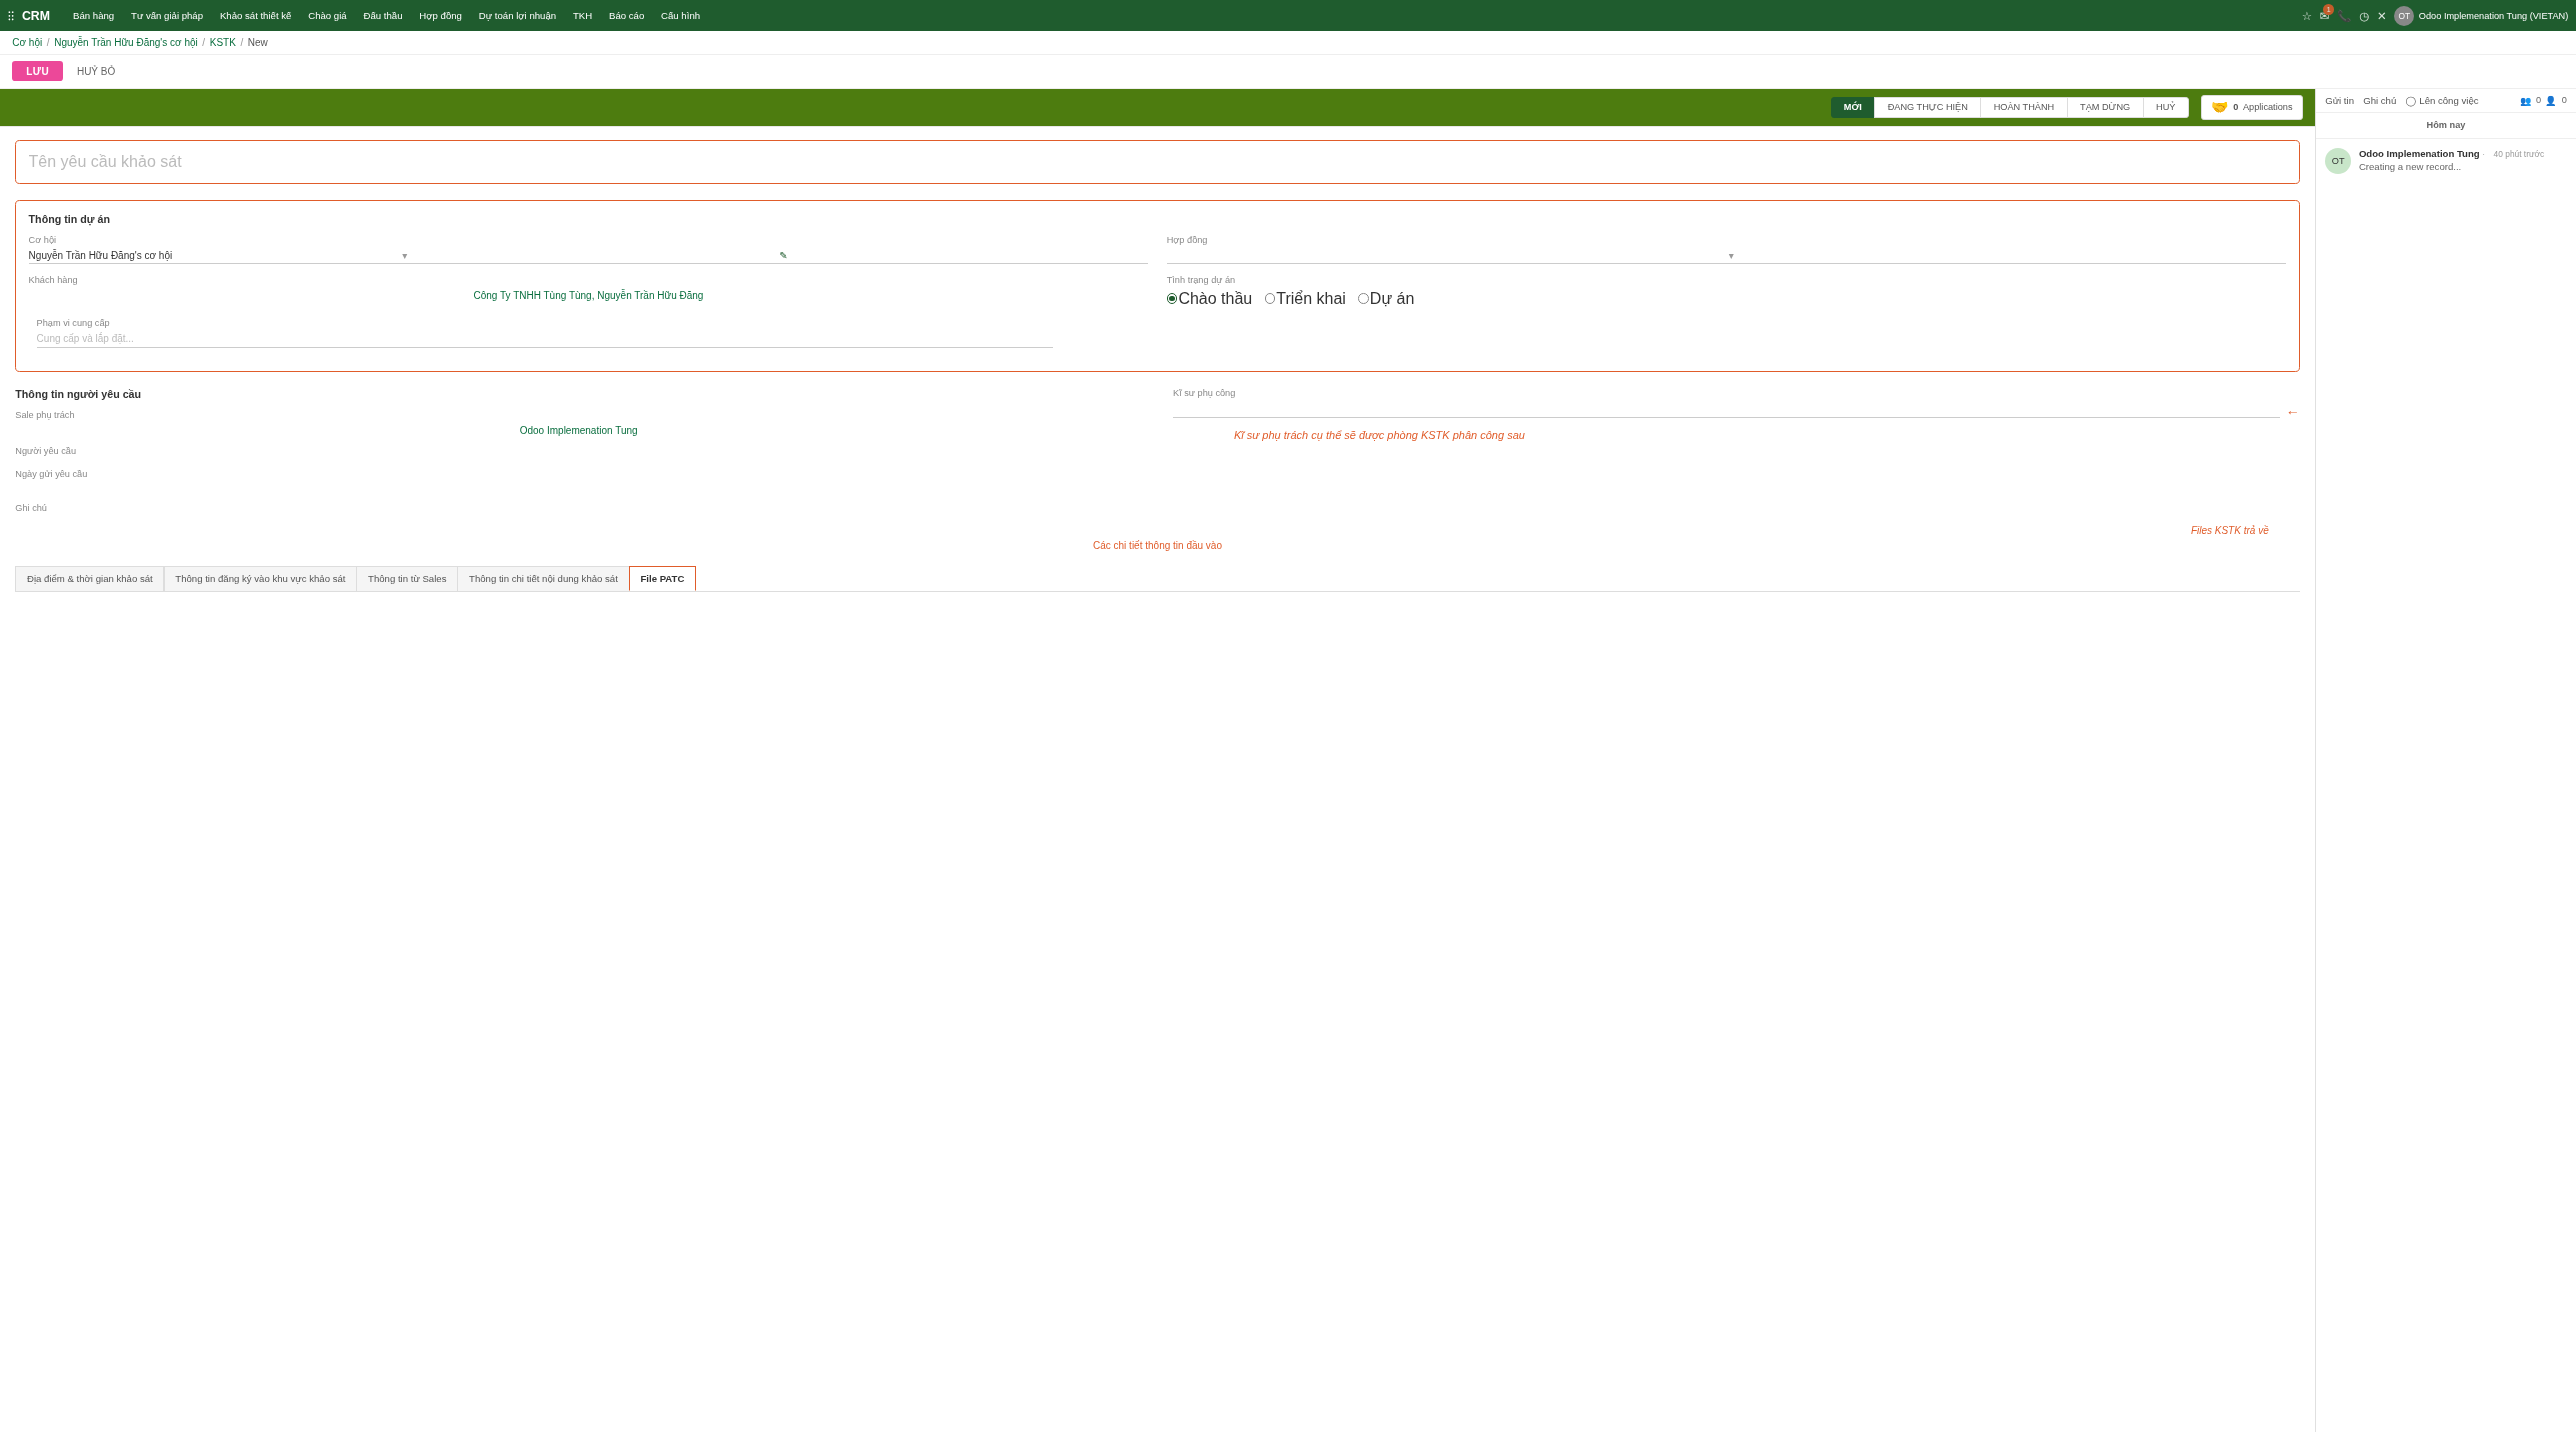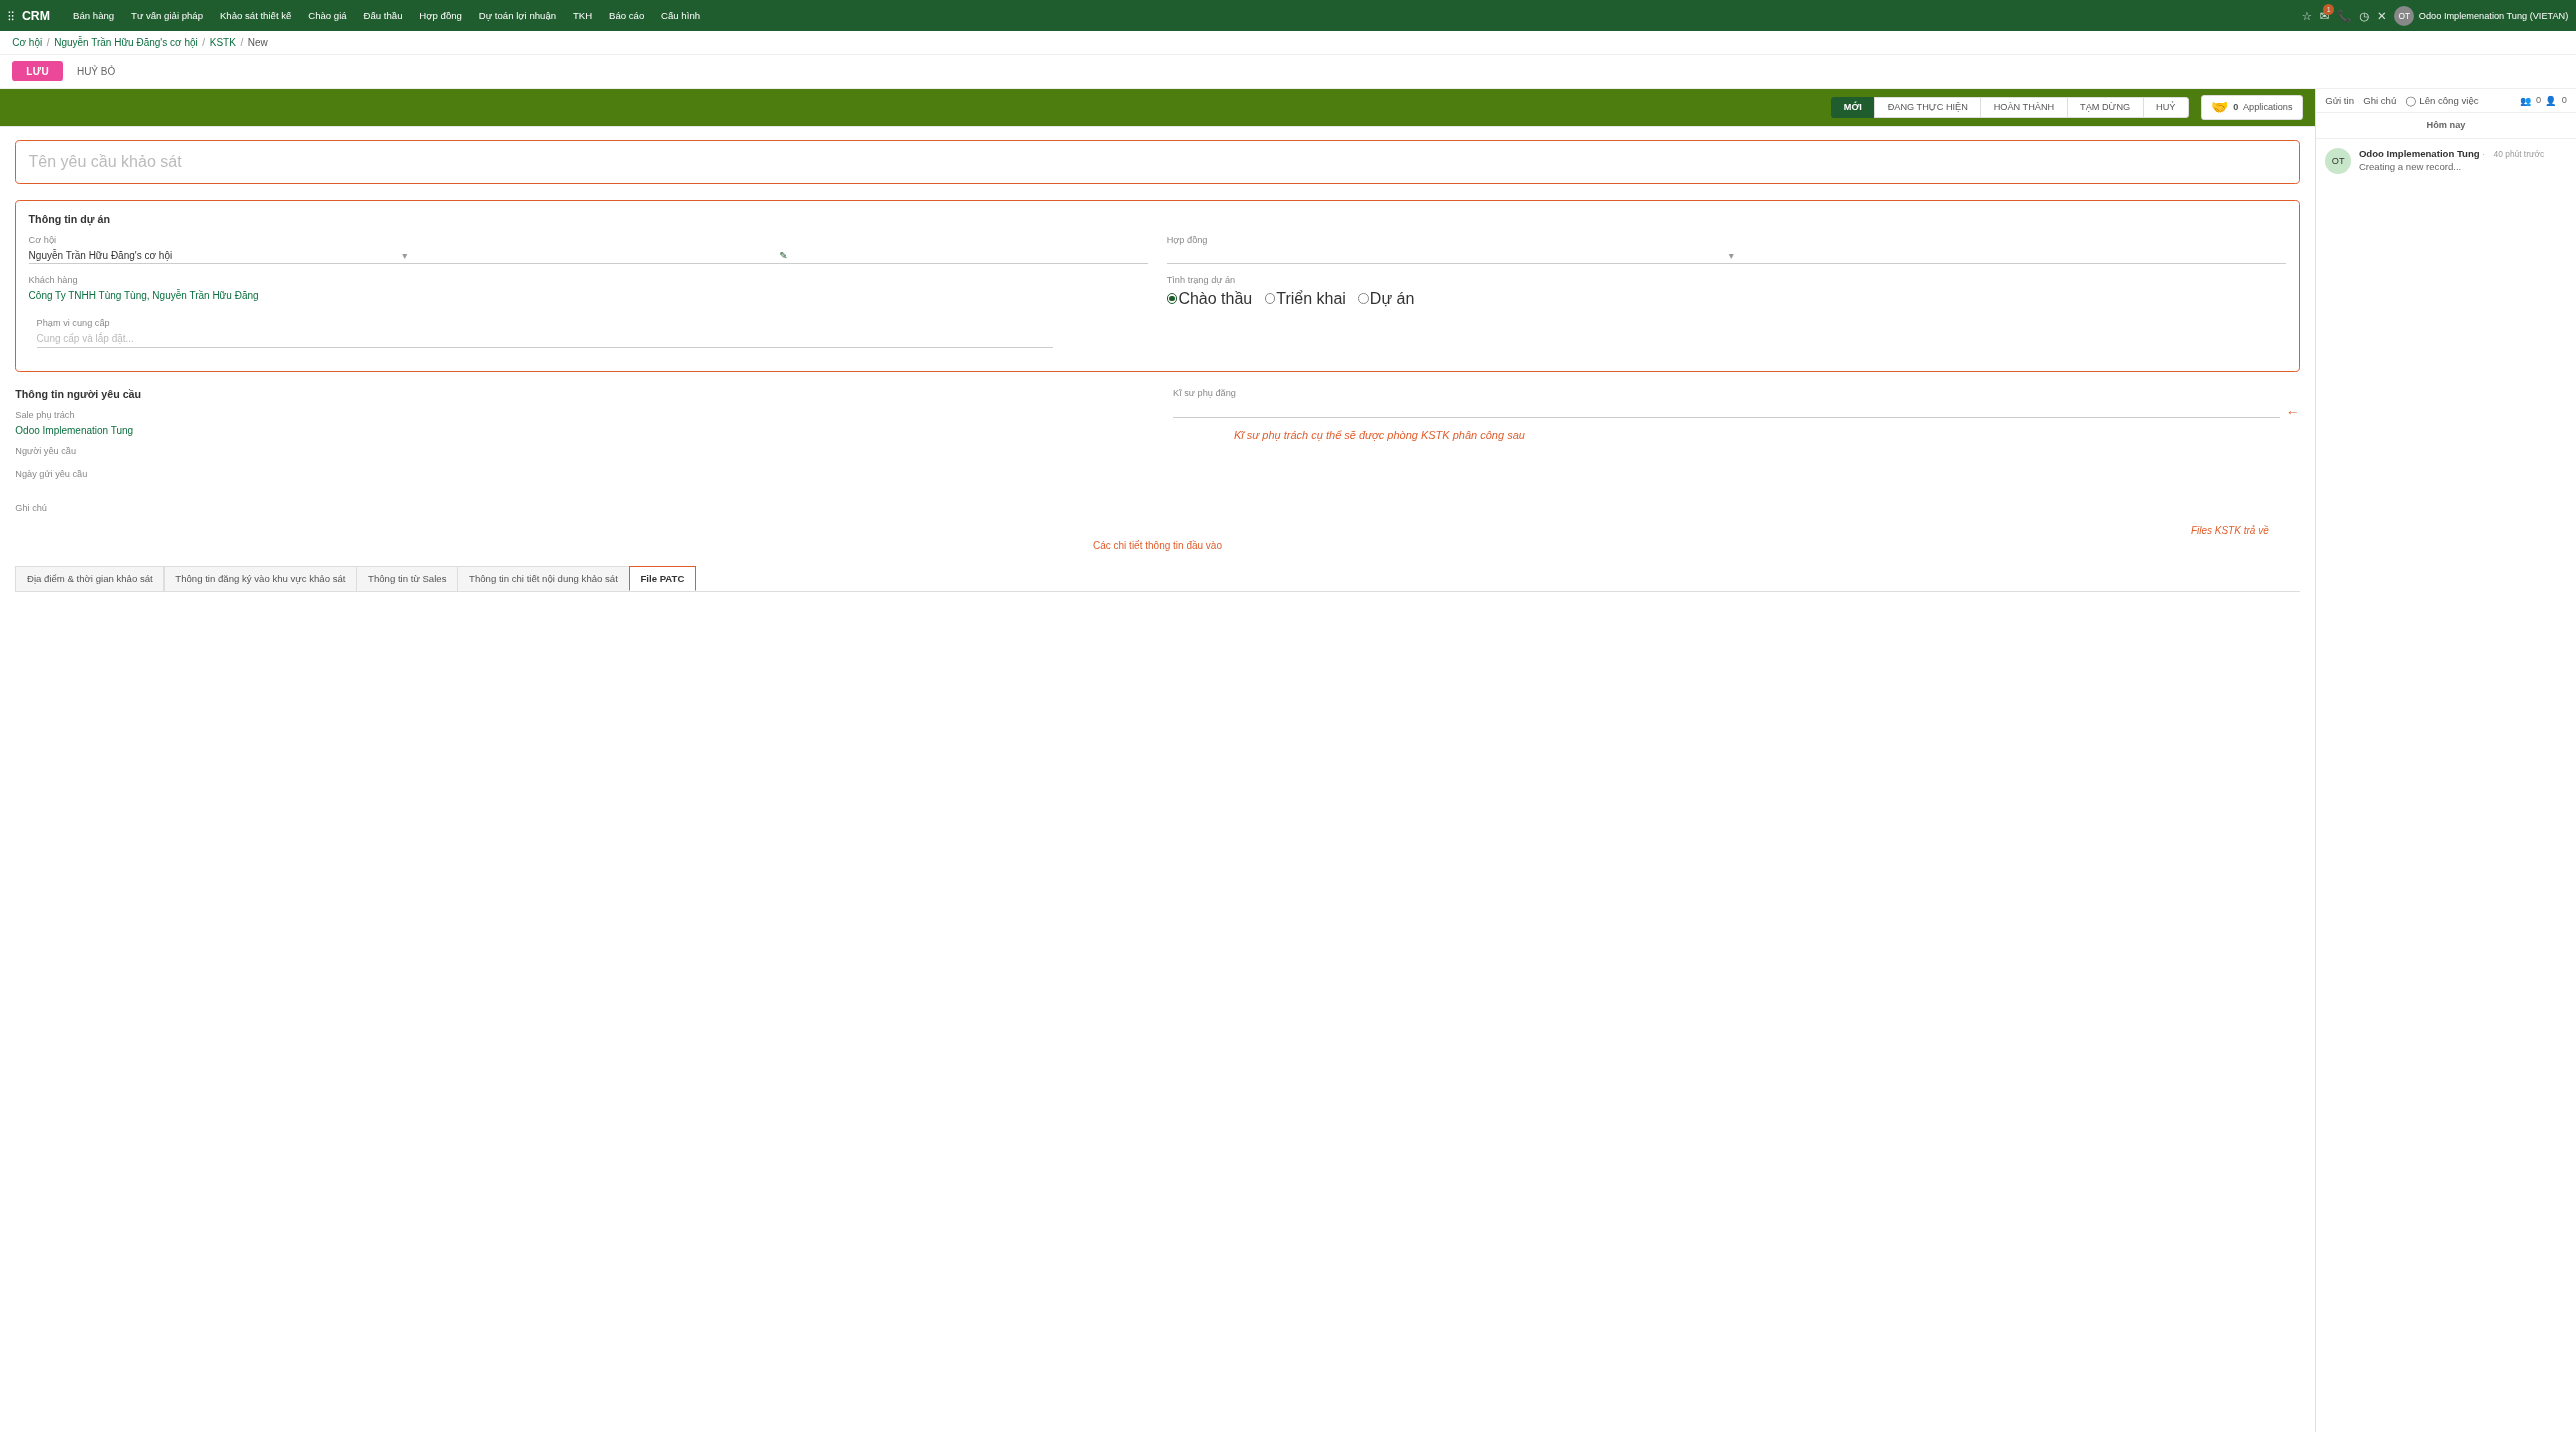--- a/index.html
+++ b/index.html
@@ -170,21 +170,21 @@
 
     
     .form-row {
       display: flex;
       align-items: flex-start;
       margin-bottom: 10.7px;
       gap: 18.4px;
     }
     .form-col { flex: 1; display: flex; flex-direction: column; gap: 3.1px; }
     .form-field-label { color: #888; font-size: 9.2px; margin-bottom: 1.5px; }
-    .form-field-value { font-size: 10px; color: #333; }
+    .form-field-value { font-size: 10px; color: #333; text-align: center; }
     .form-field-value.link { color: #0a6e3f; text-decoration: none; cursor: pointer; }
 
     
     .field-with-dropdown {
       display: flex;
       align-items: center;
       border-bottom: 0.8px solid #ccc;
       padding-bottom: 2.3px;
       gap: 4.6px;
     }
@@ -459,21 +459,21 @@
           <div class="form-row">
             <div class="form-col">
               <div class="form-field-label">Ngày gửi yêu cầu</div>
             </div>
           </div>
         </div>
 
         <div style="flex:1;">
           <div class="form-row">
             <div class="form-col">
-              <div class="form-field-label">Kĩ sư phụ đăng</div>
+              <div class="form-field-label">Kĩ sư phụ công</div>
               <div style="display:flex; align-items:center; gap:6.1px;">
                 <div class="underline-field" style="flex:1; min-height:15.3px;"></div>
                 <span style="color:#e05c2a; font-size:14px; cursor:pointer;">←</span>
               </div>
             </div>
           </div>
           <div style="color:#e05c2a; font-size:11px; margin-top:3.1px; font-style:italic; padding-left:61px;">Kĩ sư phụ trách cụ thể sẽ được phòng KSTK phân công sau</div>
         </div>
       </div>
 

